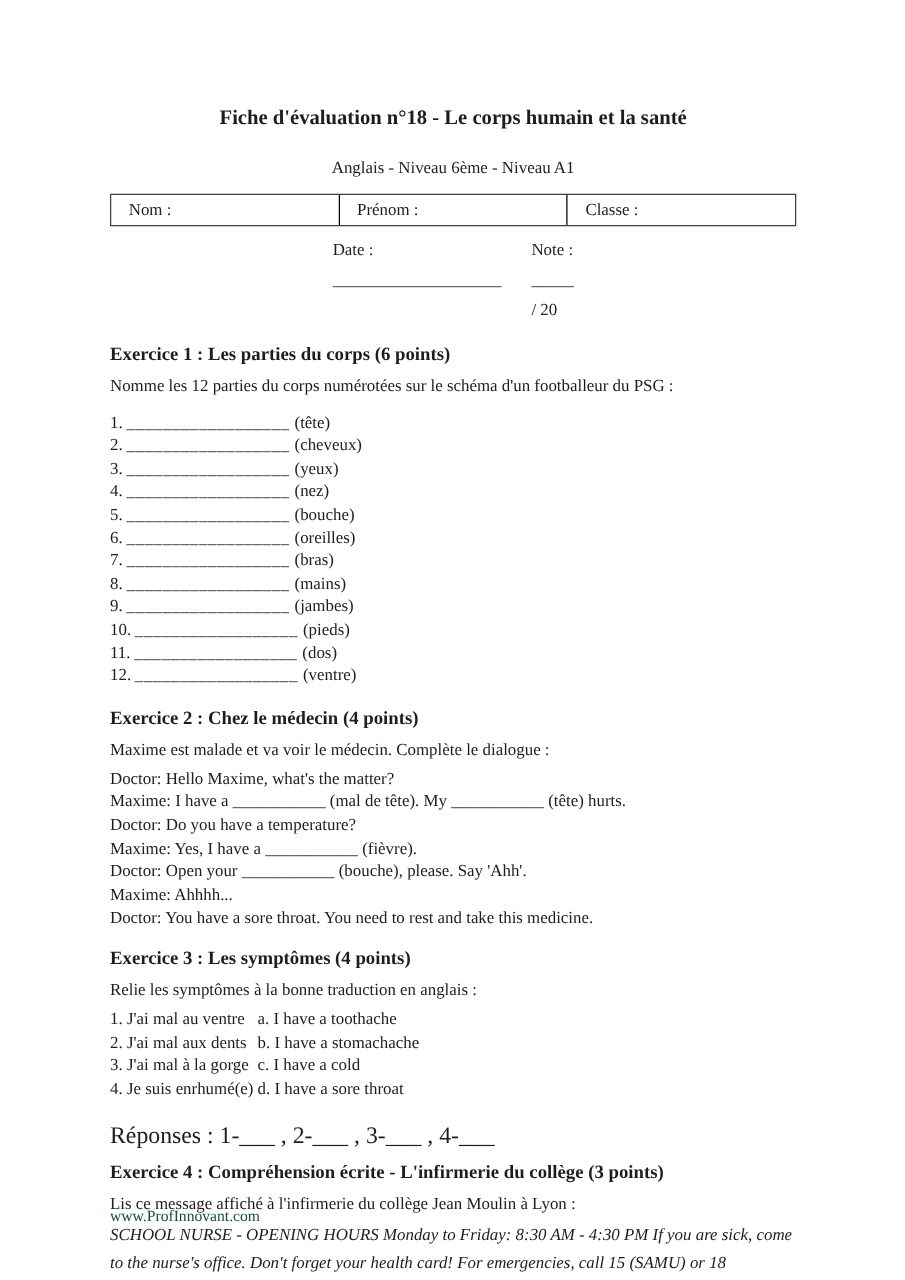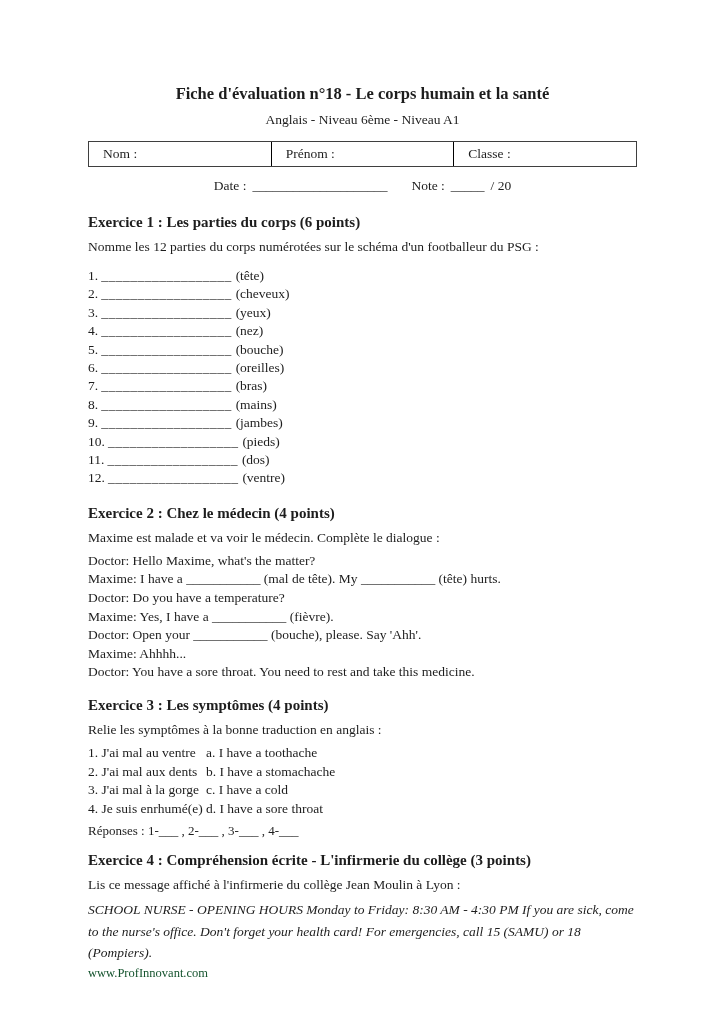--- a/index.html
+++ b/index.html
@@ -19,21 +19,21 @@
   .title {
     text-align: center;
     font-weight: bold;
     font-size: 16.5px;
     line-height: 19px;
   }
   .subtitle {
     text-align: center;
     font-size: 13.5px;
     line-height: 16px;
-    margin-top: 9px;
+    margin-top: 23px;
   }
   .id-table {
     display: flex;
     margin-top: 13px;
     height: 26px;
     border: 1px solid #3f3f3f;
   }
   .id-cell {
     flex: 1;
     display: flex;
@@ -44,21 +44,21 @@
   .id-cell + .id-cell { border-left: 1px solid #000000; }
   .date-row {
     margin-top: 10px;
     display: flex;
     justify-content: center;
     align-items: baseline;
     gap: 24px;
     font-size: 13.5px;
     line-height: 18px;
   }
-  .seg { display: inline-flex; gap: 6px; align-items: baseline; }
+  .seg { display: inline-flex; gap: 6px; align-items: baseline; flex-direction: column; }
   .section-heading {
     font-weight: bold;
     font-size: 15px;
     line-height: 19px;
   }
   .h-ex1 { margin-top: 18px; }
   .h-ex2 { margin-top: 16px; }
   .h-ex3 { margin-top: 14px; }
   .h-ex4 { margin-top: 11px; }
   .intro {
@@ -80,22 +80,22 @@
     line-height: 18.6px;
   }
   .pairs { margin-top: 5px; }
   .pair-row {
     font-size: 13.5px;
     line-height: 18.5px;
     display: flex;
   }
   .pair-left { width: 118px; flex: none; }
   .answers-line {
-    margin-top: 4px;
-    font-size: 13px;
+    margin-top: 20px;
+    font-size: 19px;
     line-height: 18px;
   }
   .nurse-message {
     margin-top: 5px;
     font-style: italic;
     font-size: 13.5px;
     line-height: 21.5px;
   }
   .footer {
     position: absolute;

